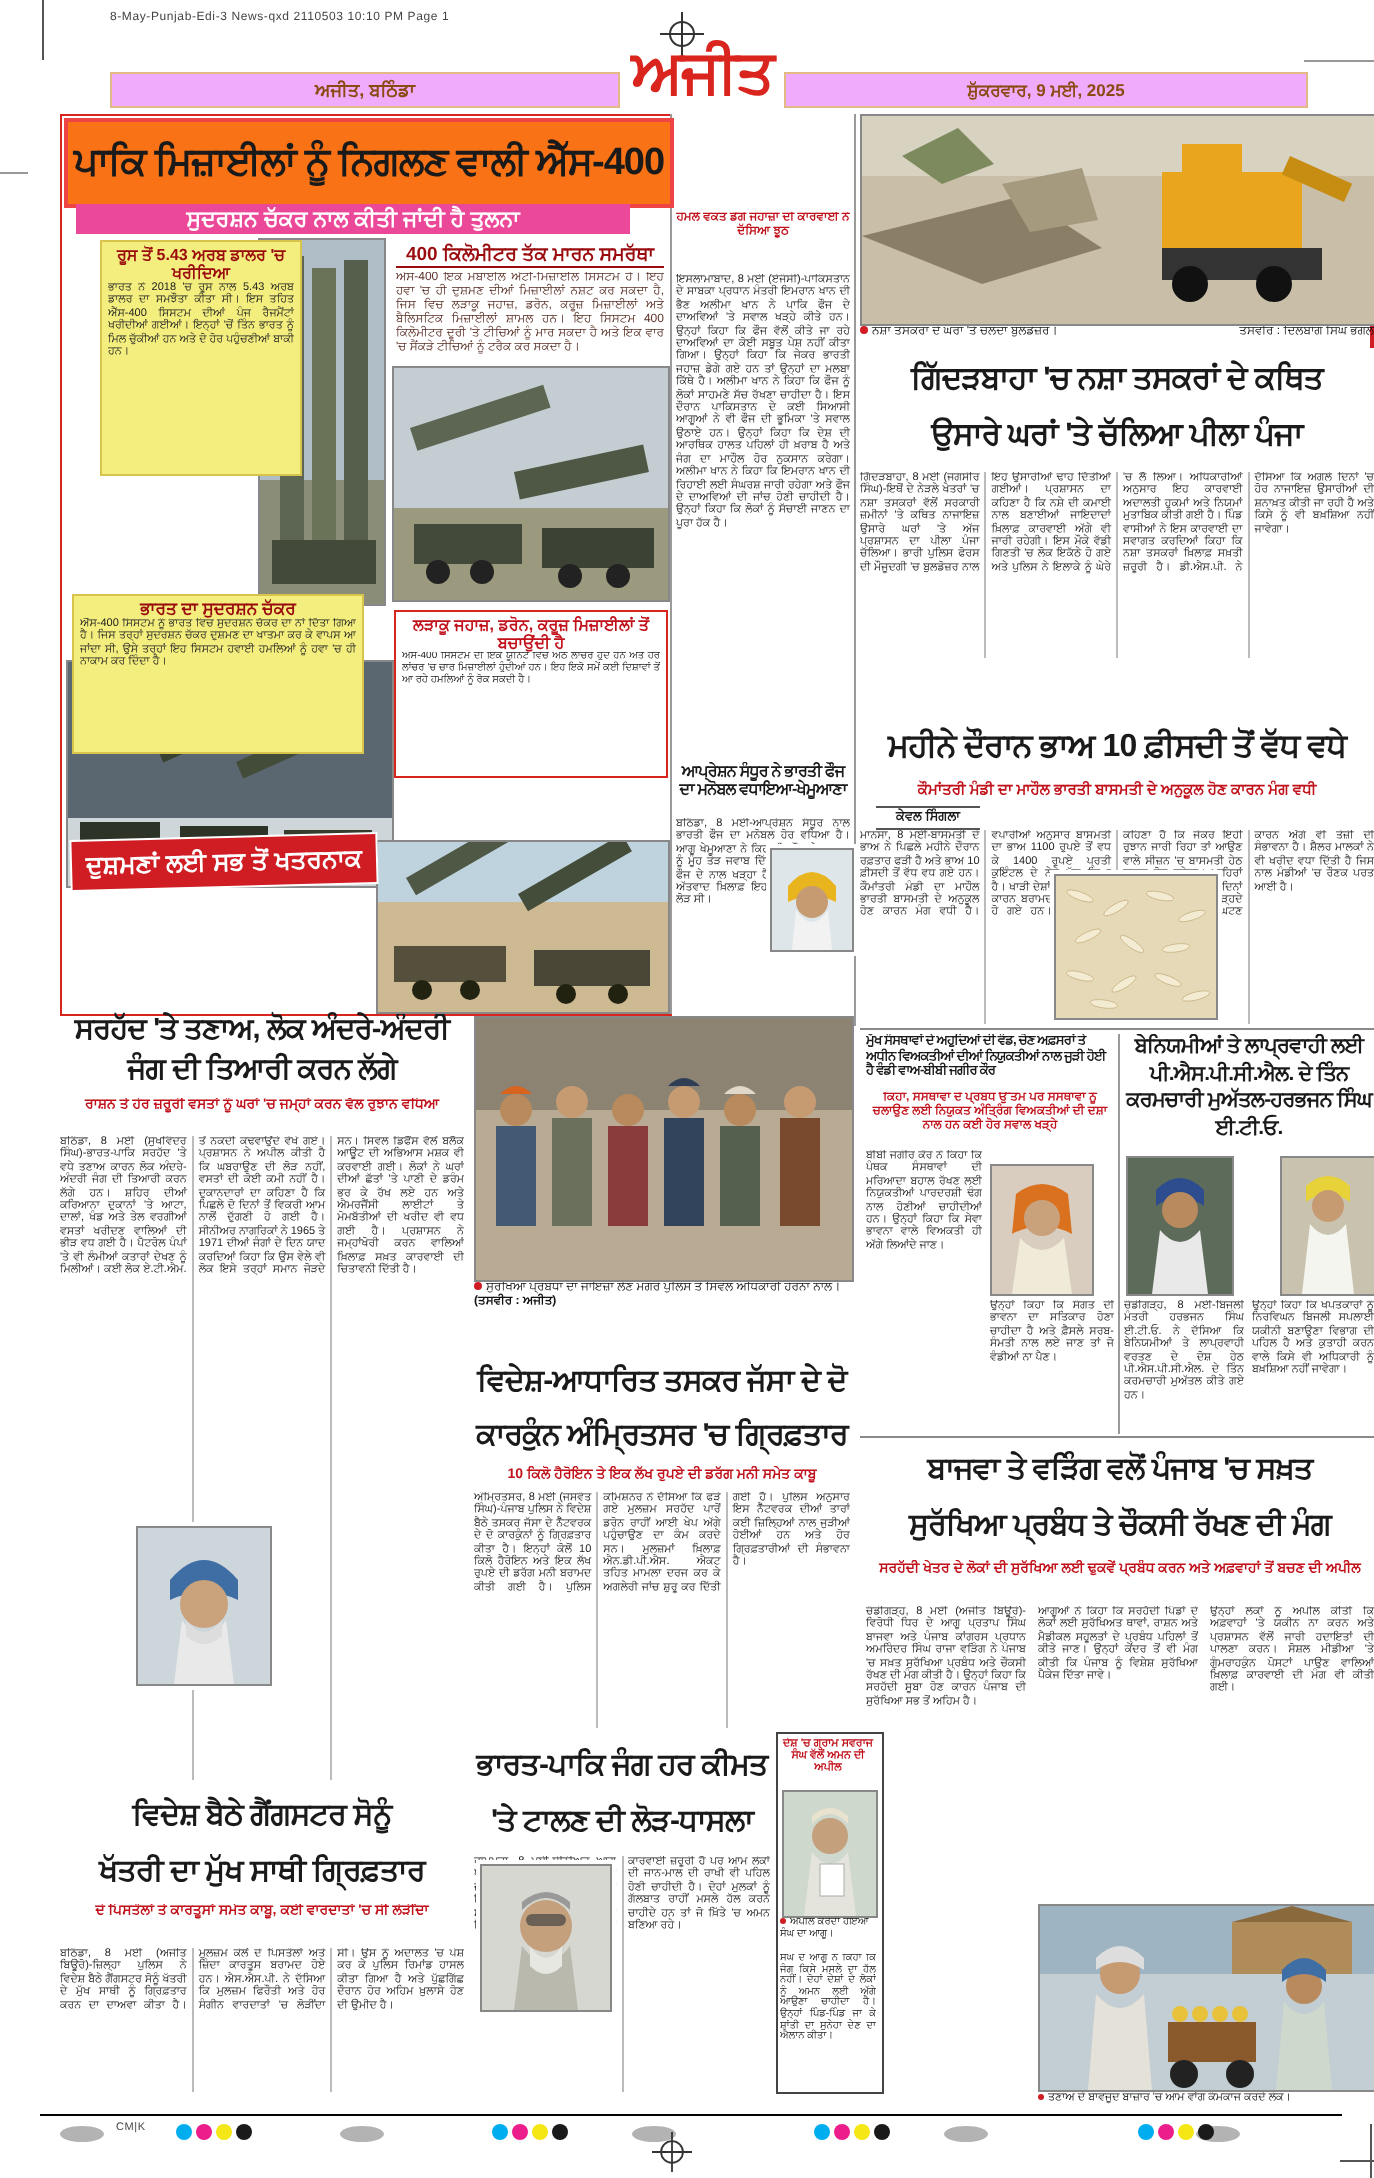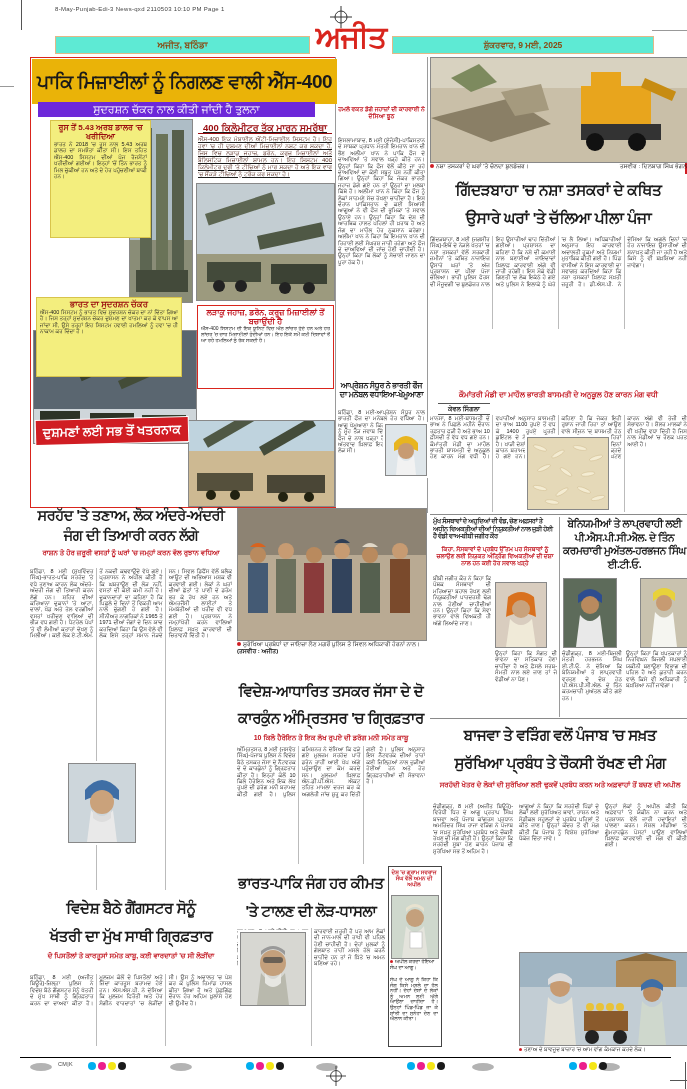--- a/index.html
+++ b/index.html
@@ -1,30 +1,30 @@
 <!DOCTYPE html>
 <html><head>
 <meta charset="utf-8">
 <style>
   html,body{margin:0;padding:0;background:#e8e8e8;}
   .page{position:relative;width:687px;height:1089px;background:#ffffff;margin:0 auto;
         font-family:"Liberation Sans","DejaVu Sans",sans-serif;color:#1a1a1a;overflow:hidden;}
   .abs{position:absolute;}
   .slug{font-size:6px;color:#444;letter-spacing:.3px;}
-  .hdrbar{background:#5eead4;border:1px solid #e2b887;display:flex;align-items:center;justify-content:center;
+  .hdrbar{background:#f0abfc;border:1px solid #e2b887;display:flex;align-items:center;justify-content:center;
           font-weight:bold;color:#8a4a12;}
   .masthead{color:#d9251d;font-weight:bold;font-size:30px;line-height:30px;text-align:center;letter-spacing:-1px;}
   .feature{border:1px solid #d9251d;}
-  .hl-xl{font-weight:bold;font-size:19px;line-height:20px;text-align:center;border:2px solid #eab308;
-         background:#eab308;display:flex;align-items:center;justify-content:center;letter-spacing:-.5px;overflow:hidden;}
-  .redbar{background:#6d28d9;color:#fff;font-weight:normal;font-size:11px;display:flex;align-items:center;
+  .hl-xl{font-weight:bold;font-size:19px;line-height:20px;text-align:center;border:2px solid #ef4444;
+         background:#f97316;display:flex;align-items:center;justify-content:center;letter-spacing:-.5px;overflow:hidden;}
+  .redbar{background:#ec4899;color:#fff;font-weight:bold;font-size:11px;display:flex;align-items:center;
           justify-content:center;overflow:hidden;}
   .ybox{background:#f3ee7e;border:1px solid #d8c44c;padding:2px 3px;overflow:hidden;}
   .ybox .t,.wbox .t,.rangebox .t{color:#9a0b0e;font-weight:bold;font-size:8px;line-height:9px;text-align:center;}
-  .rangebox{padding:1px 2px;overflow:hidden;text-decoration:underline;}
+  .rangebox{padding:1px 2px;overflow:hidden;}
   .rangebox .t{font-size:9.5px;line-height:11px;border-bottom:1px solid #9a0b0e;margin-bottom:2px;}
   .wbox{background:#fff;border:1.5px solid #d9251d;padding:2px 3px;overflow:hidden;}
   .body,.ybox .b,.wbox .b,.rangebox .b{font-size:5.5px;line-height:6.4px;text-align:justify;color:#222;overflow:hidden;}
   .rangebox .b{color:#5a3026;font-size:6px;line-height:7px;}
   .banner{background:#d01d23;color:#fff;font-weight:bold;font-size:12.5px;display:flex;align-items:center;
           justify-content:center;transform:rotate(-1.5deg);box-shadow:0 0 0 1px #fff;overflow:hidden;}
   .hl{font-weight:bold;text-align:center;letter-spacing:-.4px;overflow:hidden;}
   .redsub{color:#c1121c;font-weight:bold;text-align:center;overflow:hidden;}
   .byline{font-weight:bold;font-size:6.5px;text-align:center;border-top:.5px solid #555;border-bottom:.5px solid #555;
           overflow:hidden;}
@@ -182,20 +182,21 @@
       <path d="M20 20 L48 6 L66 24 L40 34 Z" fill="#7d8a5e"></path>
     </svg>
   </div>
   <div class="abs caption" style="left:430px;top:163px;width:176px;height:11px;"><span class="bullet"></span><span>ਨਸ਼ਾ ਤਸਕਰਾਂ ਦੇ ਘਰਾਂ 'ਤੇ ਚੱਲਦਾ ਬੁਲਡੋਜ਼ਰ।</span></div>
   <div class="abs caption" style="left:595px;top:163px;width:92px;height:11px;text-align:right;">ਤਸਵੀਰ : ਦਿਲਬਾਗ ਸਿੰਘ ਭੰਗਲ</div>
 
   <div class="abs hl" style="left:430px;top:177px;width:257px;height:27px;font-size:15.5px;line-height:26px;">ਗਿੱਦੜਬਾਹਾ 'ਚ ਨਸ਼ਾ ਤਸਕਰਾਂ ਦੇ ਕਥਿਤ ਨਾਜਾਇਜ਼</div>
   <div class="abs hl" style="left:430px;top:205px;width:257px;height:27px;font-size:15.5px;line-height:26px;">ਉਸਾਰੇ ਘਰਾਂ 'ਤੇ ਚੱਲਿਆ ਪੀਲਾ ਪੰਜਾ</div>
   <div class="abs body cols4" style="left:430px;top:236px;width:257px;height:93px;">ਗਿੱਦੜਬਾਹਾ, 8 ਮਈ (ਜਗਸੀਰ ਸਿੰਘ)-ਇਥੋਂ ਦੇ ਨੇੜਲੇ ਖੇਤਰਾਂ 'ਚ ਨਸ਼ਾ ਤਸਕਰਾਂ ਵੱਲੋਂ ਸਰਕਾਰੀ ਜ਼ਮੀਨਾਂ 'ਤੇ ਕਥਿਤ ਨਾਜਾਇਜ਼ ਉਸਾਰੇ ਘਰਾਂ 'ਤੇ ਅੱਜ ਪ੍ਰਸ਼ਾਸਨ ਦਾ ਪੀਲਾ ਪੰਜਾ ਚੱਲਿਆ। ਭਾਰੀ ਪੁਲਿਸ ਫੋਰਸ ਦੀ ਮੌਜੂਦਗੀ 'ਚ ਬੁਲਡੋਜ਼ਰ ਨਾਲ ਇਹ ਉਸਾਰੀਆਂ ਢਾਹ ਦਿੱਤੀਆਂ ਗਈਆਂ। ਪ੍ਰਸ਼ਾਸਨ ਦਾ ਕਹਿਣਾ ਹੈ ਕਿ ਨਸ਼ੇ ਦੀ ਕਮਾਈ ਨਾਲ ਬਣਾਈਆਂ ਜਾਇਦਾਦਾਂ ਖ਼ਿਲਾਫ਼ ਕਾਰਵਾਈ ਅੱਗੇ ਵੀ ਜਾਰੀ ਰਹੇਗੀ। ਇਸ ਮੌਕੇ ਵੱਡੀ ਗਿਣਤੀ 'ਚ ਲੋਕ ਇਕੱਠੇ ਹੋ ਗਏ ਅਤੇ ਪੁਲਿਸ ਨੇ ਇਲਾਕੇ ਨੂੰ ਘੇਰੇ 'ਚ ਲੈ ਲਿਆ। ਅਧਿਕਾਰੀਆਂ ਅਨੁਸਾਰ ਇਹ ਕਾਰਵਾਈ ਅਦਾਲਤੀ ਹੁਕਮਾਂ ਅਤੇ ਨਿਯਮਾਂ ਮੁਤਾਬਿਕ ਕੀਤੀ ਗਈ ਹੈ। ਪਿੰਡ ਵਾਸੀਆਂ ਨੇ ਇਸ ਕਾਰਵਾਈ ਦਾ ਸਵਾਗਤ ਕਰਦਿਆਂ ਕਿਹਾ ਕਿ ਨਸ਼ਾ ਤਸਕਰਾਂ ਖ਼ਿਲਾਫ਼ ਸਖ਼ਤੀ ਜ਼ਰੂਰੀ ਹੈ। ਡੀ.ਐਸ.ਪੀ. ਨੇ ਦੱਸਿਆ ਕਿ ਅਗਲੇ ਦਿਨਾਂ 'ਚ ਹੋਰ ਨਾਜਾਇਜ਼ ਉਸਾਰੀਆਂ ਦੀ ਸ਼ਨਾਖ਼ਤ ਕੀਤੀ ਜਾ ਰਹੀ ਹੈ ਅਤੇ ਕਿਸੇ ਨੂੰ ਵੀ ਬਖ਼ਸ਼ਿਆ ਨਹੀਂ ਜਾਵੇਗਾ।</div>
 
+  <div class="abs hl" style="left:430px;top:360px;width:257px;height:27px;font-size:16px;line-height:27px;">ਮਹੀਨੇ ਦੌਰਾਨ ਭਾਅ 10 ਫ਼ੀਸਦੀ ਤੋਂ ਵੱਧ ਵਧੇ</div>
   <div class="abs redsub" style="left:430px;top:390px;width:257px;height:11px;font-size:7.5px;line-height:10px;">ਕੌਮਾਂਤਰੀ ਮੰਡੀ ਦਾ ਮਾਹੌਲ ਭਾਰਤੀ ਬਾਸਮਤੀ ਦੇ ਅਨੁਕੂਲ ਹੋਣ ਕਾਰਨ ਮੰਗ ਵਧੀ</div>
   <div class="abs byline" style="left:438px;top:403px;width:52px;height:10px;line-height:9px;">ਕੇਵਲ ਸਿੰਗਲਾ</div>
   <div class="abs body cols4" style="left:430px;top:415px;width:257px;height:97px;">ਮਾਨਸਾ, 8 ਮਈ-ਬਾਸਮਤੀ ਦੇ ਭਾਅ ਨੇ ਪਿਛਲੇ ਮਹੀਨੇ ਦੌਰਾਨ ਰਫ਼ਤਾਰ ਫੜੀ ਹੈ ਅਤੇ ਭਾਅ 10 ਫ਼ੀਸਦੀ ਤੋਂ ਵੱਧ ਵਧ ਗਏ ਹਨ। ਕੌਮਾਂਤਰੀ ਮੰਡੀ ਦਾ ਮਾਹੌਲ ਭਾਰਤੀ ਬਾਸਮਤੀ ਦੇ ਅਨੁਕੂਲ ਹੋਣ ਕਾਰਨ ਮੰਗ ਵਧੀ ਹੈ। ਵਪਾਰੀਆਂ ਅਨੁਸਾਰ ਬਾਸਮਤੀ ਦਾ ਭਾਅ 1100 ਰੁਪਏ ਤੋਂ ਵਧ ਕੇ 1400 ਰੁਪਏ ਪ੍ਰਤੀ ਕੁਇੰਟਲ ਦੇ ਨੇੜੇ ਪੁੱਜ ਗਿਆ ਹੈ। ਖਾੜੀ ਦੇਸ਼ਾਂ ਵੱਲੋਂ ਮੰਗ ਵਧਣ ਕਾਰਨ ਬਰਾਮਦਕਾਰ ਸਰਗਰਮ ਹੋ ਗਏ ਹਨ। ਕਿਸਾਨਾਂ ਦਾ ਕਹਿਣਾ ਹੈ ਕਿ ਜੇਕਰ ਇਹੀ ਰੁਝਾਨ ਜਾਰੀ ਰਿਹਾ ਤਾਂ ਆਉਣ ਵਾਲੇ ਸੀਜ਼ਨ 'ਚ ਬਾਸਮਤੀ ਹੇਠ ਰਕਬਾ ਹੋਰ ਵਧੇਗਾ। ਮਾਹਿਰਾਂ ਅਨੁਸਾਰ ਪਿਛਲੇ 40 ਦਿਨਾਂ ਦੌਰਾਨ ਭਾਅ ਲਗਾਤਾਰ ਚੜ੍ਹਦੇ ਰਹੇ ਹਨ ਅਤੇ ਸਟਾਕ ਘਟਣ ਕਾਰਨ ਅੱਗੇ ਵੀ ਤੇਜ਼ੀ ਦੀ ਸੰਭਾਵਨਾ ਹੈ। ਸ਼ੈਲਰ ਮਾਲਕਾਂ ਨੇ ਵੀ ਖਰੀਦ ਵਧਾ ਦਿੱਤੀ ਹੈ ਜਿਸ ਨਾਲ ਮੰਡੀਆਂ 'ਚ ਰੌਣਕ ਪਰਤ ਆਈ ਹੈ।</div>
   <div class="abs photo inset" style="left:527px;top:437px;width:80px;height:71px;">
     <svg viewBox="0 0 80 71" preserveAspectRatio="none">
       <rect width="80" height="71" fill="#e5d9b8"></rect>
       <g fill="#f4ecd2" stroke="#c9b282" stroke-width=".4">
         <ellipse cx="12" cy="10" rx="7" ry="2" transform="rotate(20 12 10)"></ellipse>
           <ellipse cx="30" cy="16" rx="7" ry="2" transform="rotate(-30 30 16)"></ellipse>
         <ellipse cx="52" cy="10" rx="7" ry="2" transform="rotate(12 52 10)"></ellipse>

